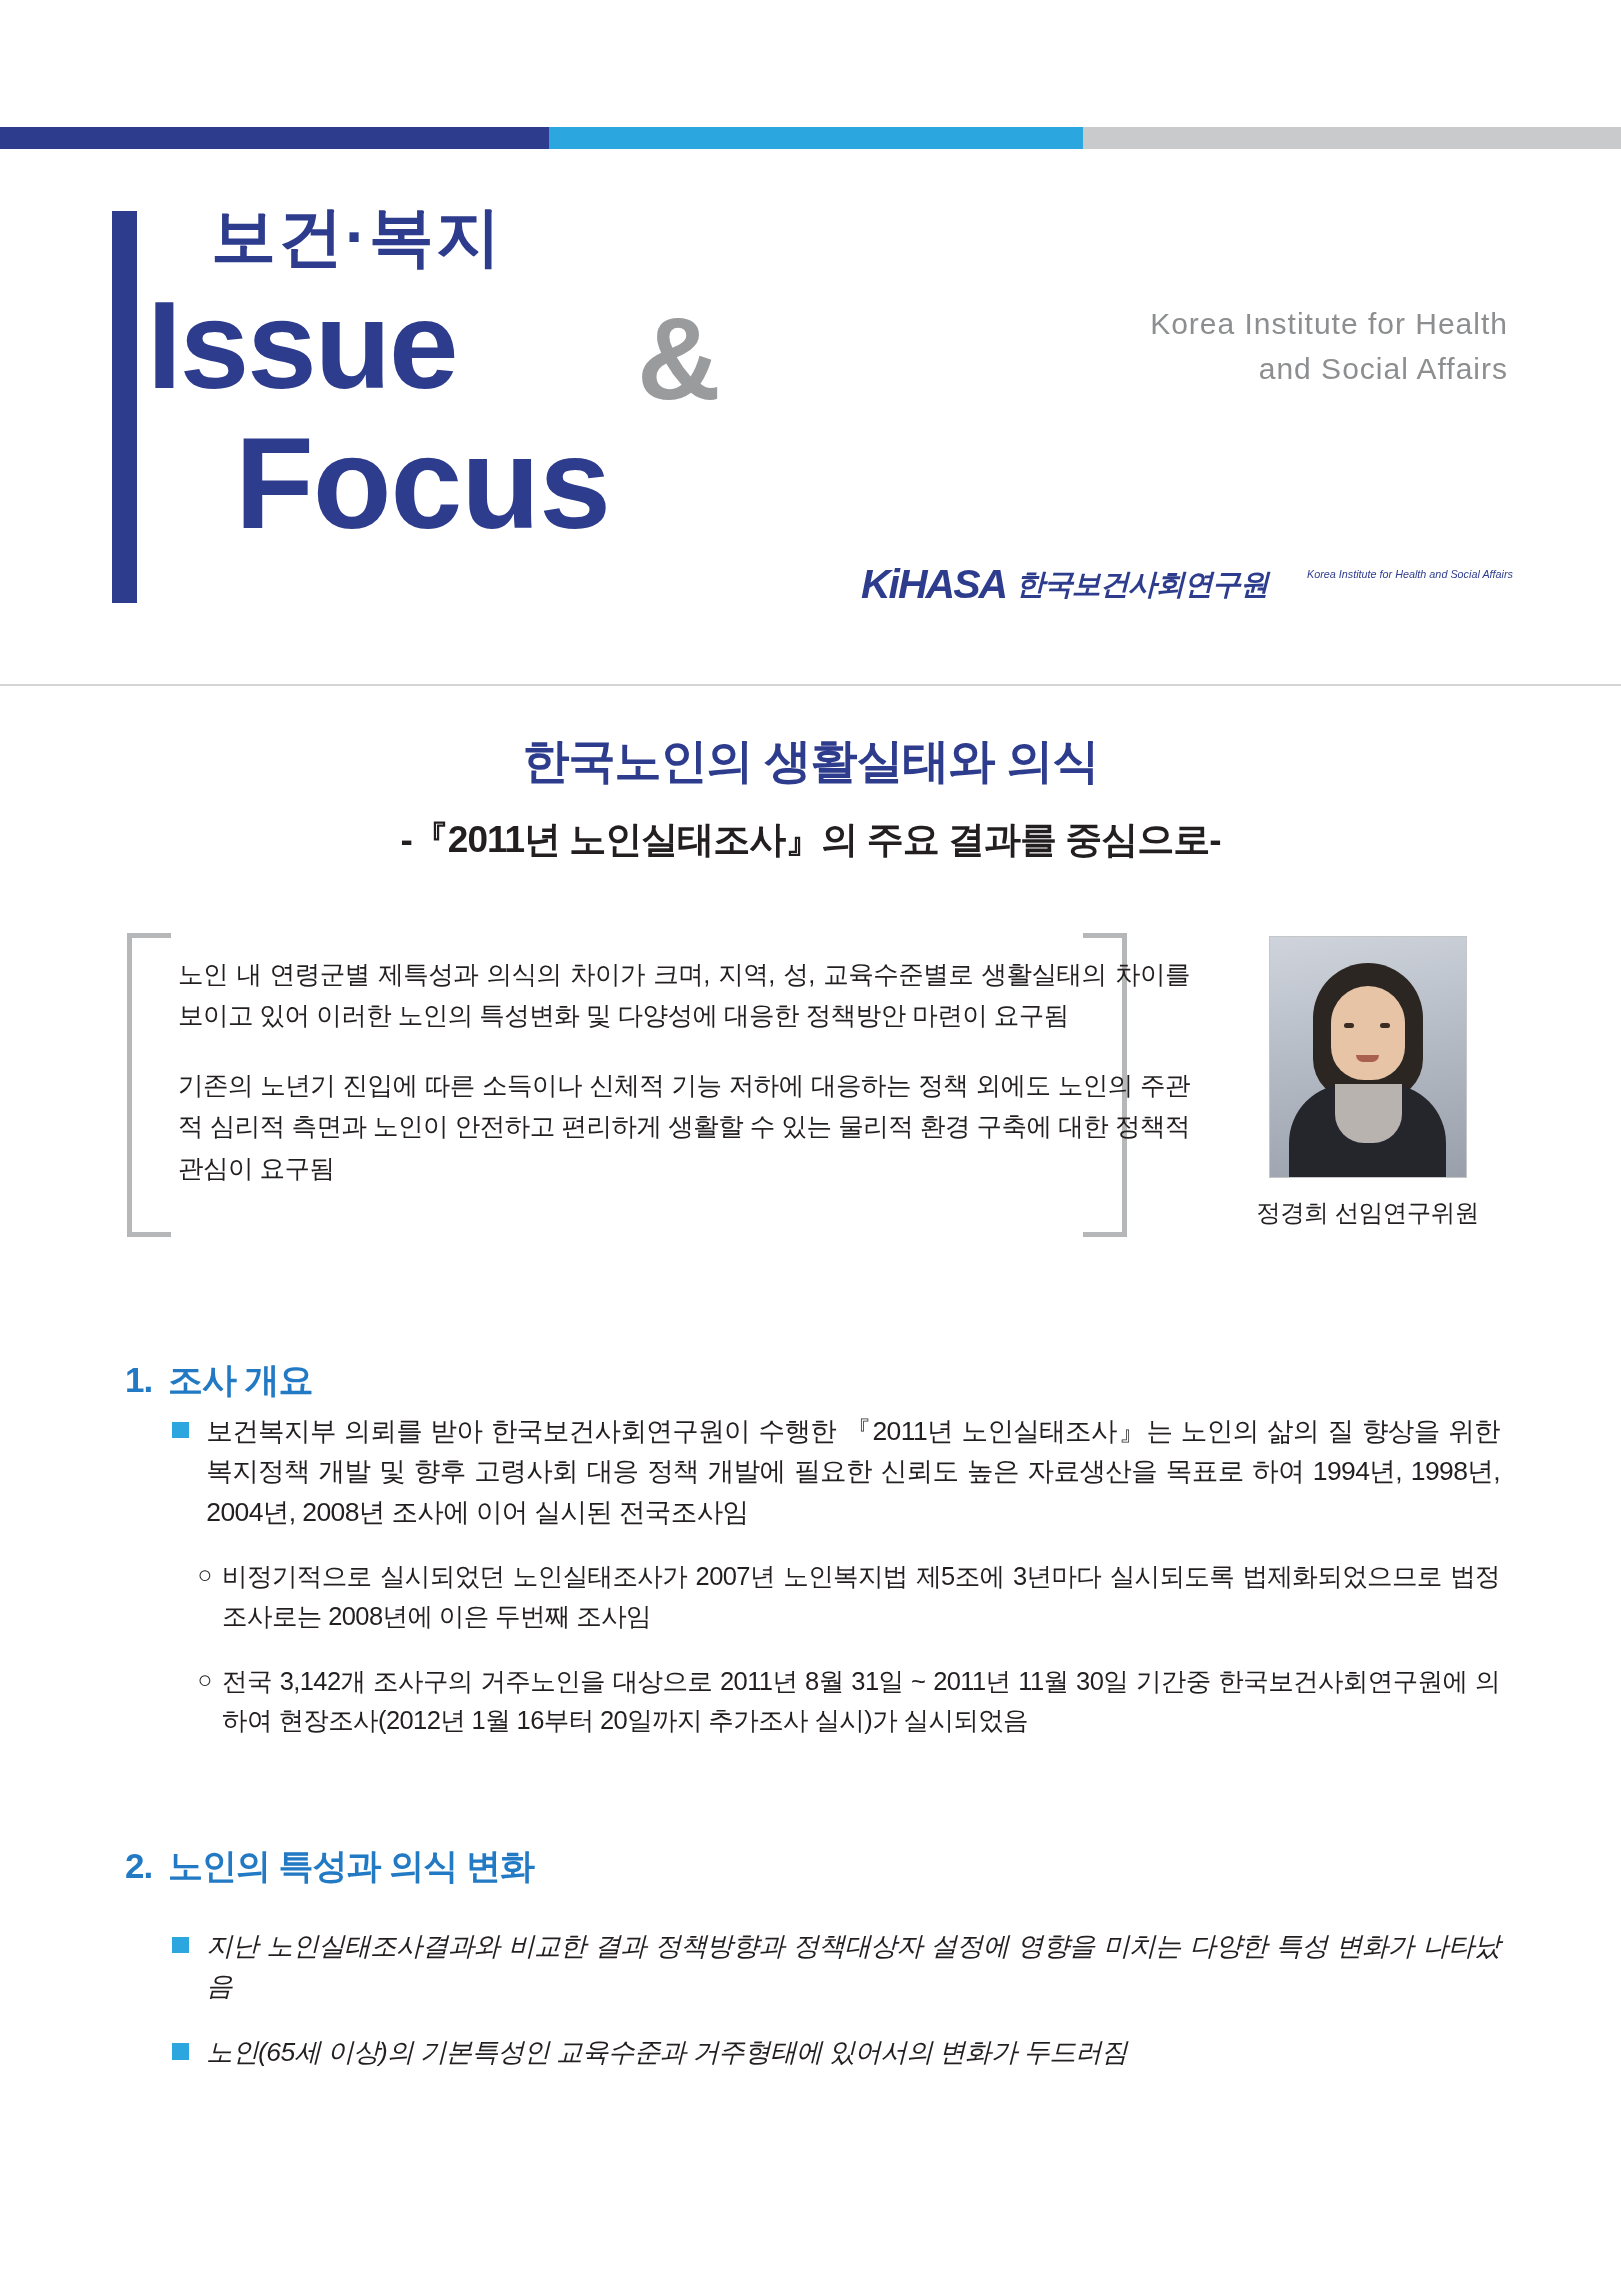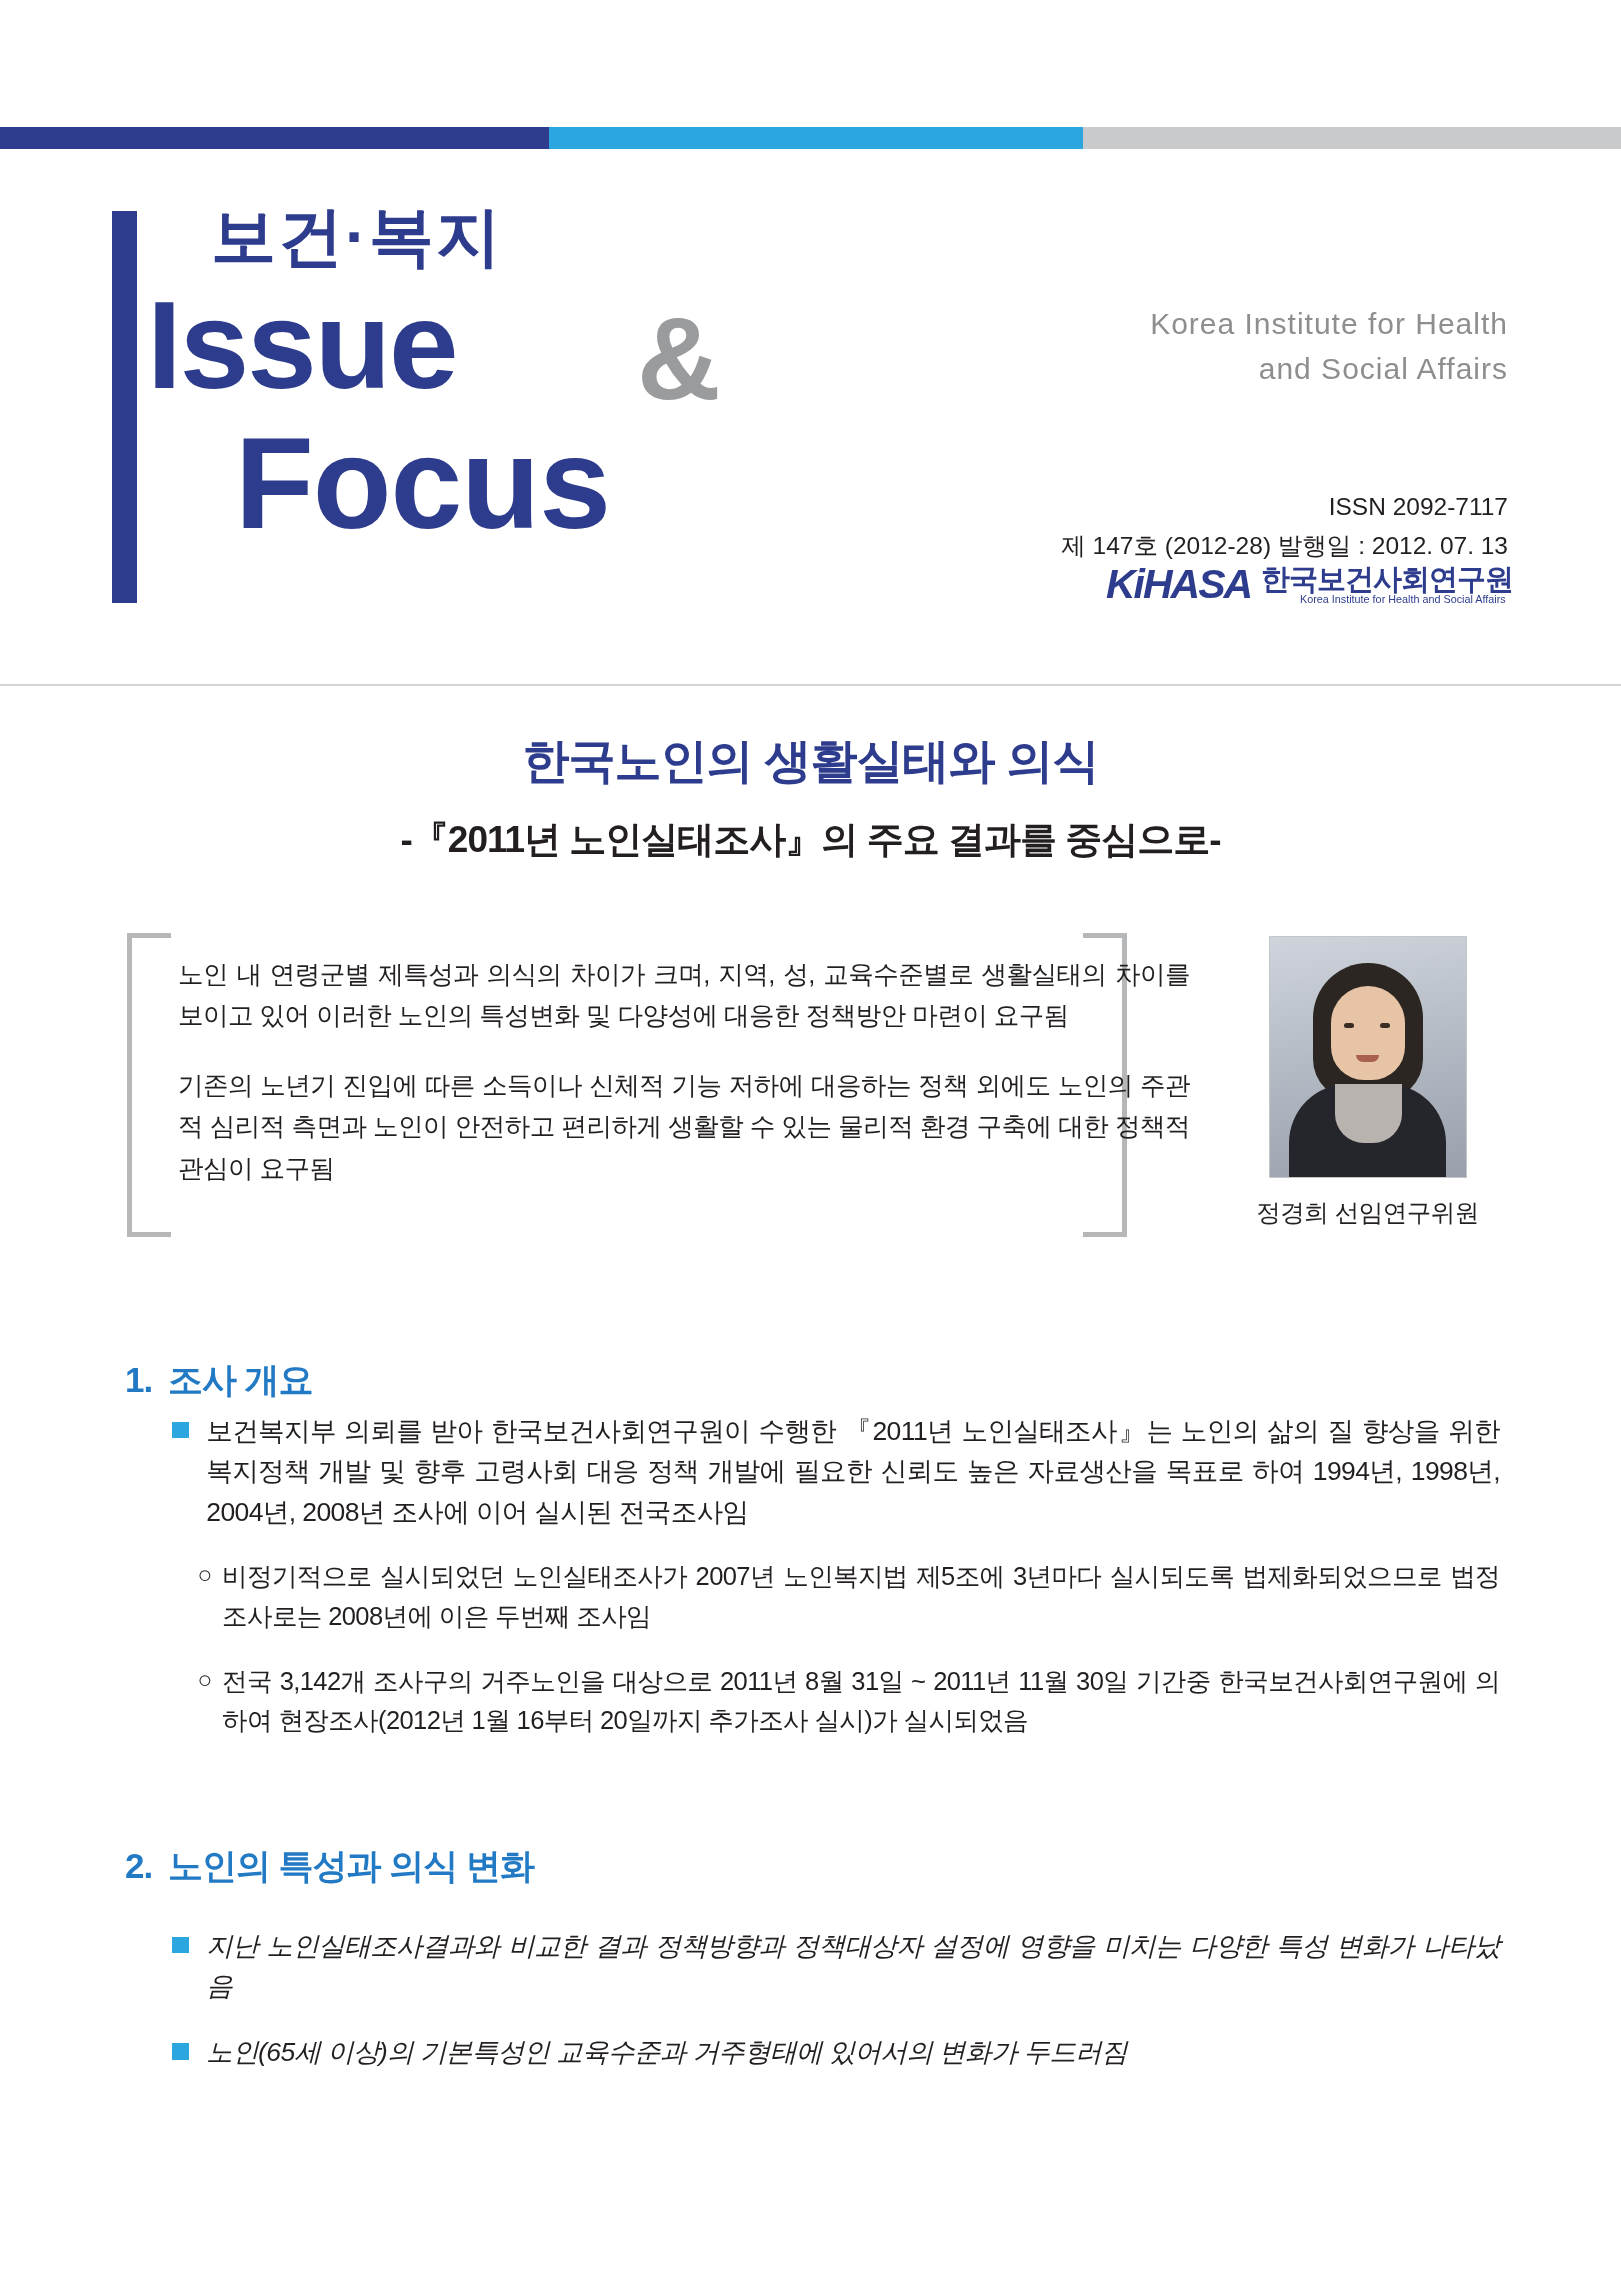--- a/index.html
+++ b/index.html
@@ -125,22 +125,22 @@
   }
   .kihasa-mark {
     font-size: 41px;
     font-weight: bold;
     color: #2e3c8d;
     letter-spacing: -2px;
     font-style: italic;
   }
   .kihasa-kr {
     display: flex;
-    flex-direction: column;
     line-height: 1.05;
+    font-style: italic;
   }
   .kihasa-kr .kr-top {
     font-size: 29px;
     font-weight: bold;
     color: #2e3c8d;
     letter-spacing: -1px;
   }
   .kihasa-kr .kr-bot {
     font-size: 10.8px;
     color: #2e3c8d;
@@ -349,24 +349,20 @@
     <div class="logo-issue">Issue</div>
     <div class="logo-amp">&amp;</div>
     <div class="logo-focus">Focus</div>
   </div>
 
   <div class="inst-name">
     <div>Korea Institute for Health</div>
     <div>and Social Affairs</div>
   </div>
 
-  <div class="issn-block">
-    <div>ISSN 2092-7117</div>
-    <div>제 147호 (2012-28) 발행일 : 2012. 07. 13</div>
-  </div>
 
   <div class="kihasa-logo">
     <span class="kihasa-mark">KiHASA</span>
     <span class="kihasa-kr">
       <span class="kr-top">한국보건사회연구원</span>
       <span class="kr-bot">Korea Institute for Health and Social Affairs</span>
     </span>
   </div>
 </div>
 

